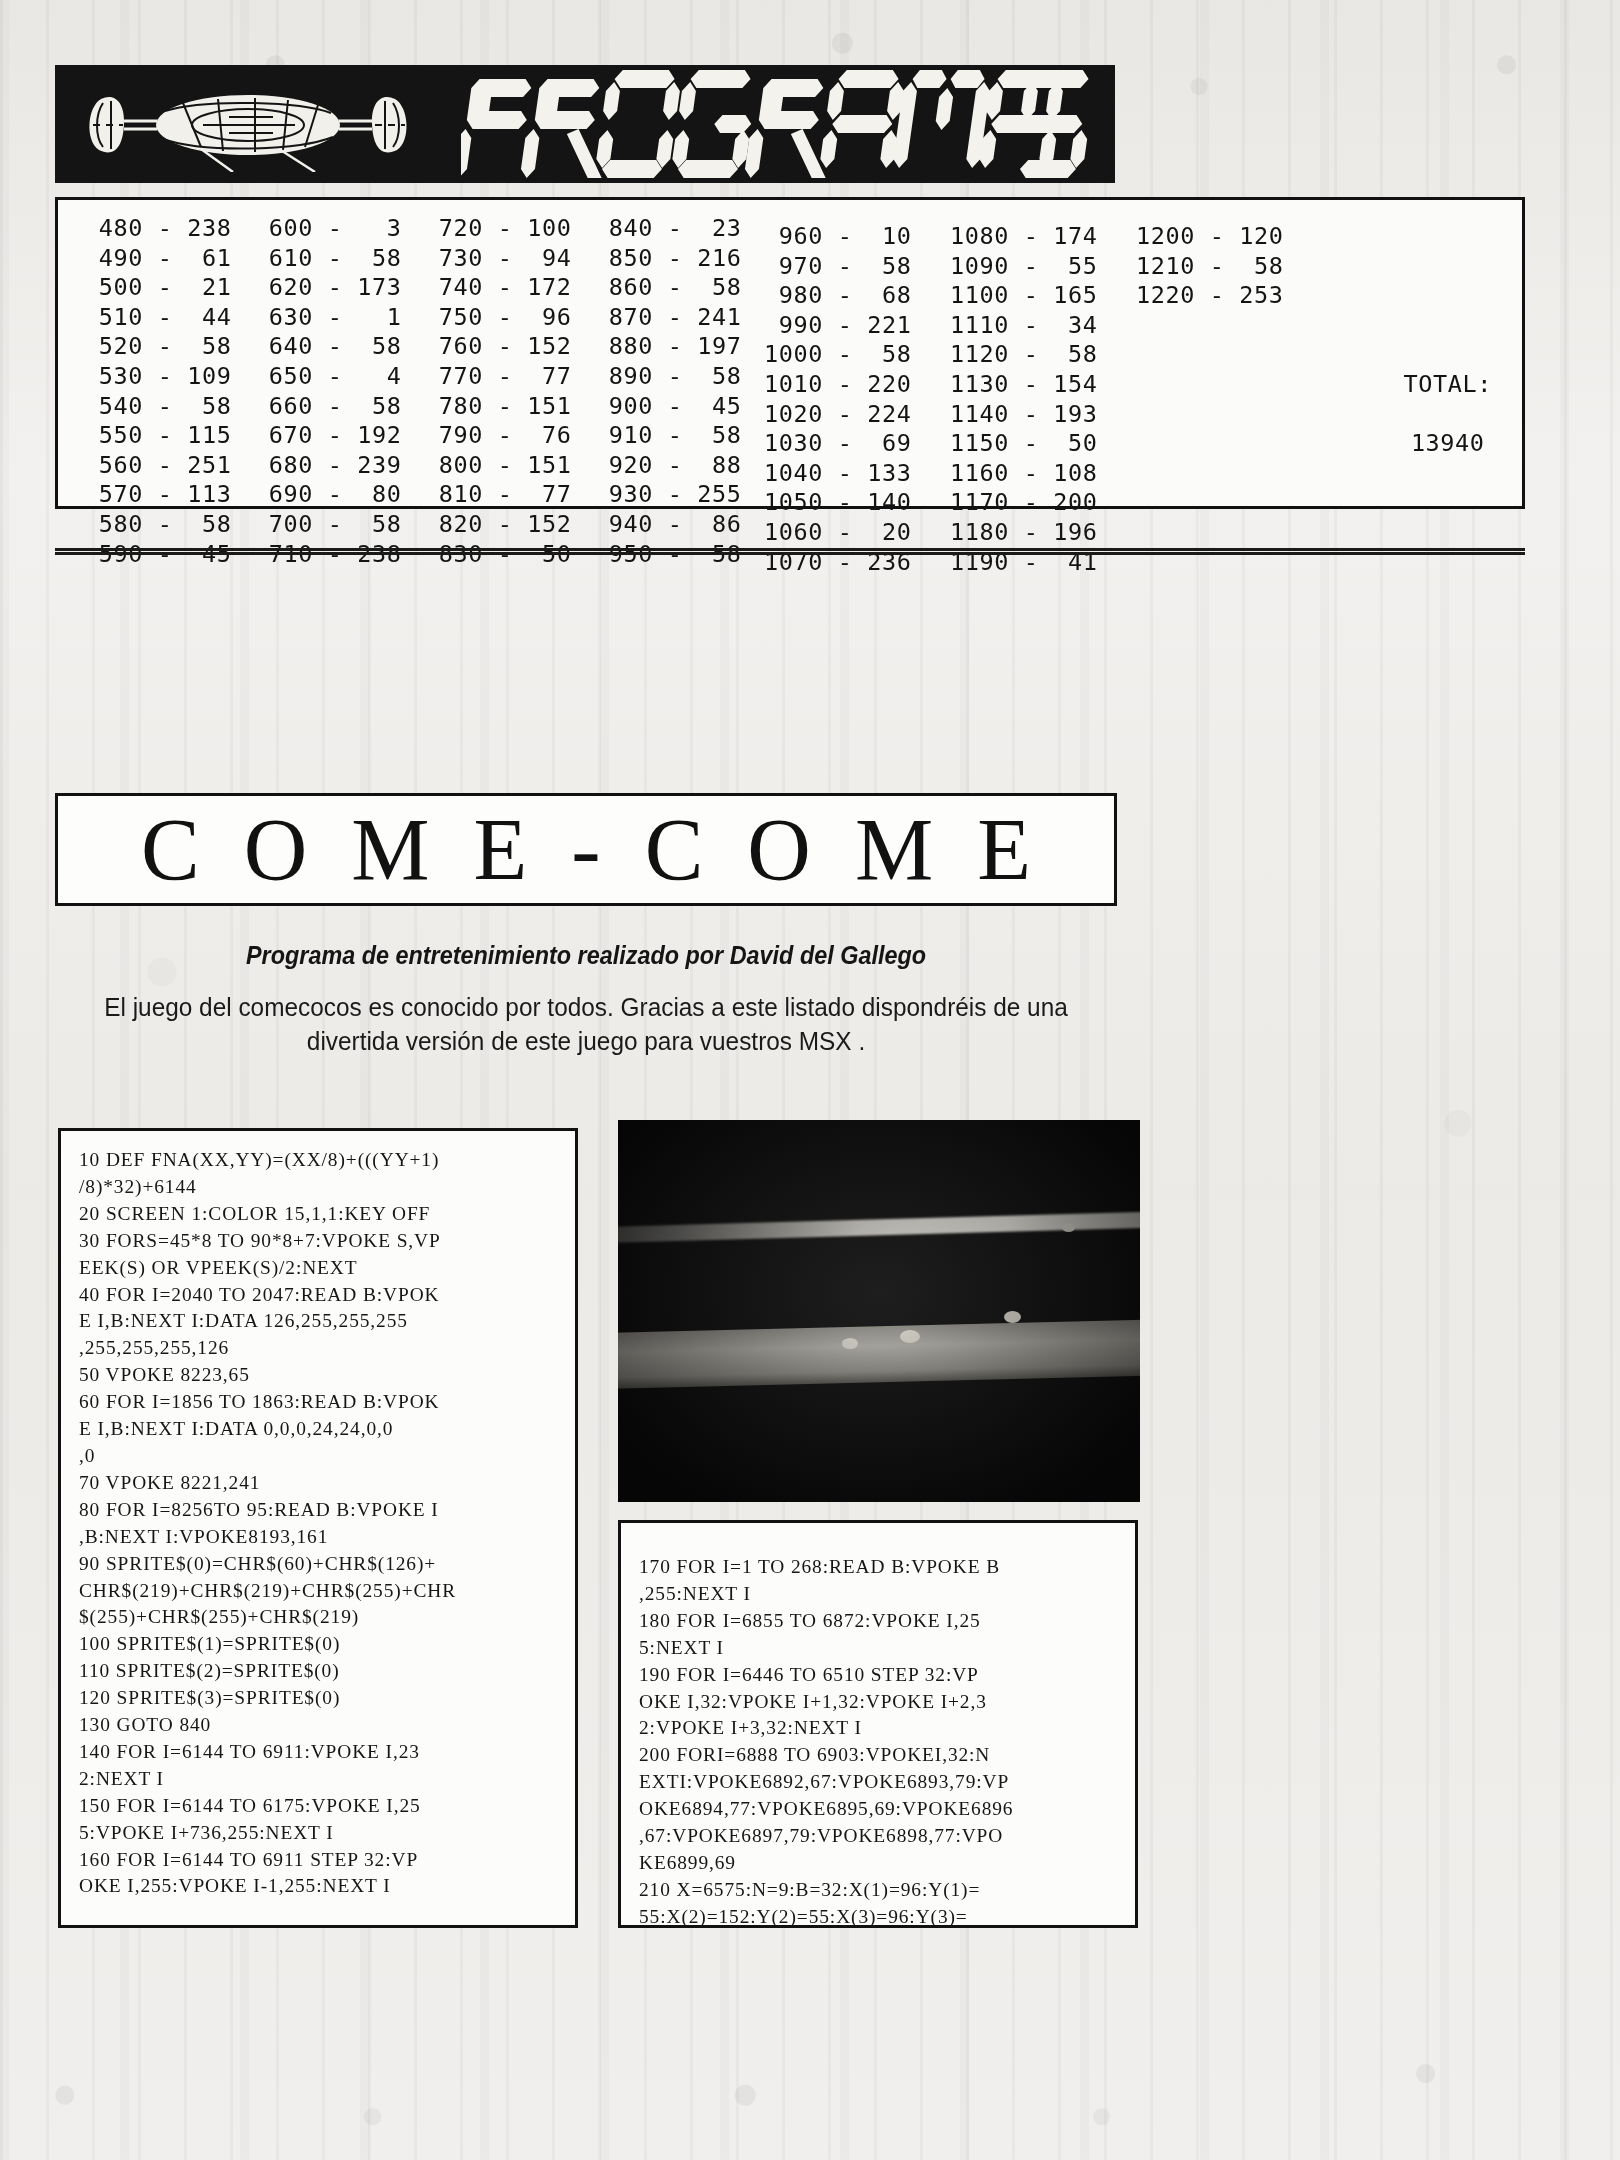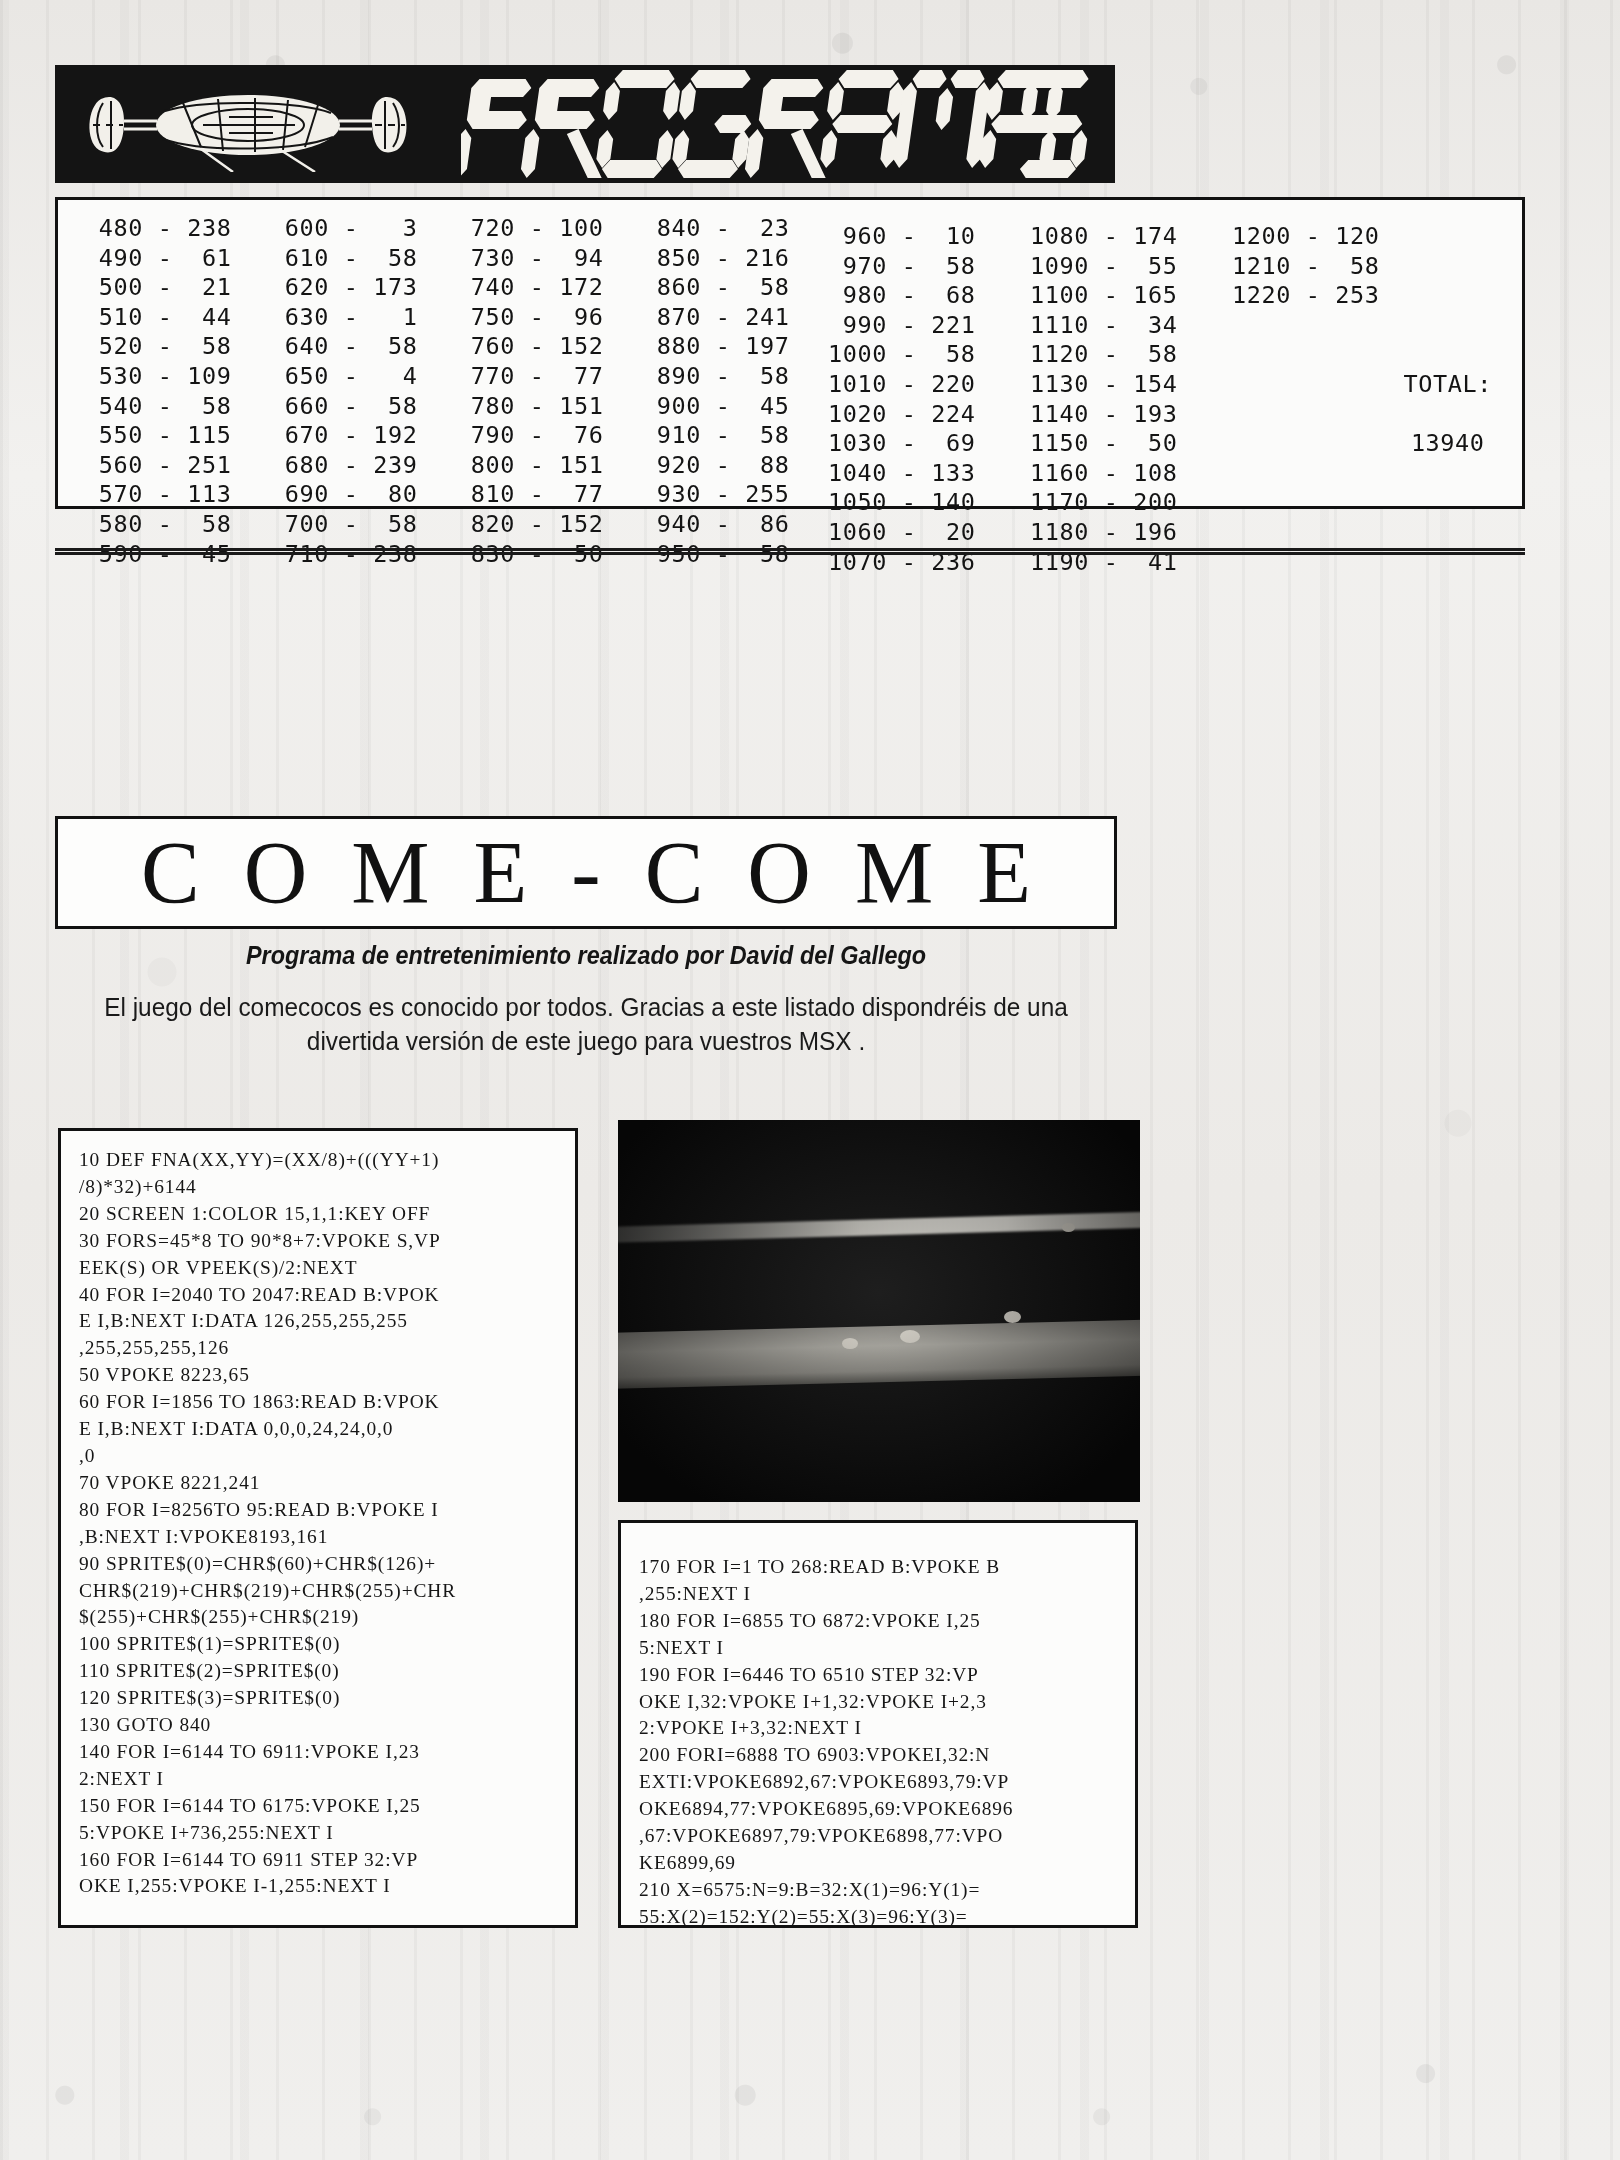--- a/index.html
+++ b/index.html
@@ -47,21 +47,21 @@
   }
   .logo svg{height:110px;display:block;}
 
   
   .chk{
     position:absolute;left:55px;top:197px;width:1470px;height:312px;
     border:3px solid #111;background:#fbfbfa;box-sizing:border-box;
   }
   .chk-inner{
     position:absolute;left:26px;top:14px;right:16px;
-    display:flex;gap:16px;
+    display:flex;gap:0;
   }
   .chk-col{width:170px;}
   .chk-col.wide{width:186px;margin-top:8px;}
   .chk-row{
     font-family:"DejaVu Sans Mono","Liberation Mono",monospace;
     font-size:23.5px;line-height:29.6px;color:#141414;
     letter-spacing:.6px;white-space:pre;
   }
   .chk-total{
     position:absolute;right:30px;bottom:18px;text-align:center;
@@ -70,21 +70,21 @@
     white-space:pre;
   }
 
   
   .rule{position:absolute;left:55px;top:548px;width:1470px;height:0;
     border-top:3px solid #1a1a1a;border-bottom:3px solid #1a1a1a;height:7px;
     box-sizing:border-box;background:transparent;}
 
   
   .titlebox{
-    position:absolute;left:55px;top:816px;width:1062px;height:113px;
+    position:absolute;left:55px;top:793px;width:1062px;height:113px;
     border:3px solid #111;background:#fdfdfc;box-sizing:border-box;
     display:flex;align-items:center;justify-content:center;
   }
   .titlebox .t{
     font-family:"Liberation Serif","DejaVu Serif",serif;
     font-size:88px;font-weight:400;color:#111;
     letter-spacing:44px;text-indent:44px;line-height:1;
     white-space:pre;
   }
 

